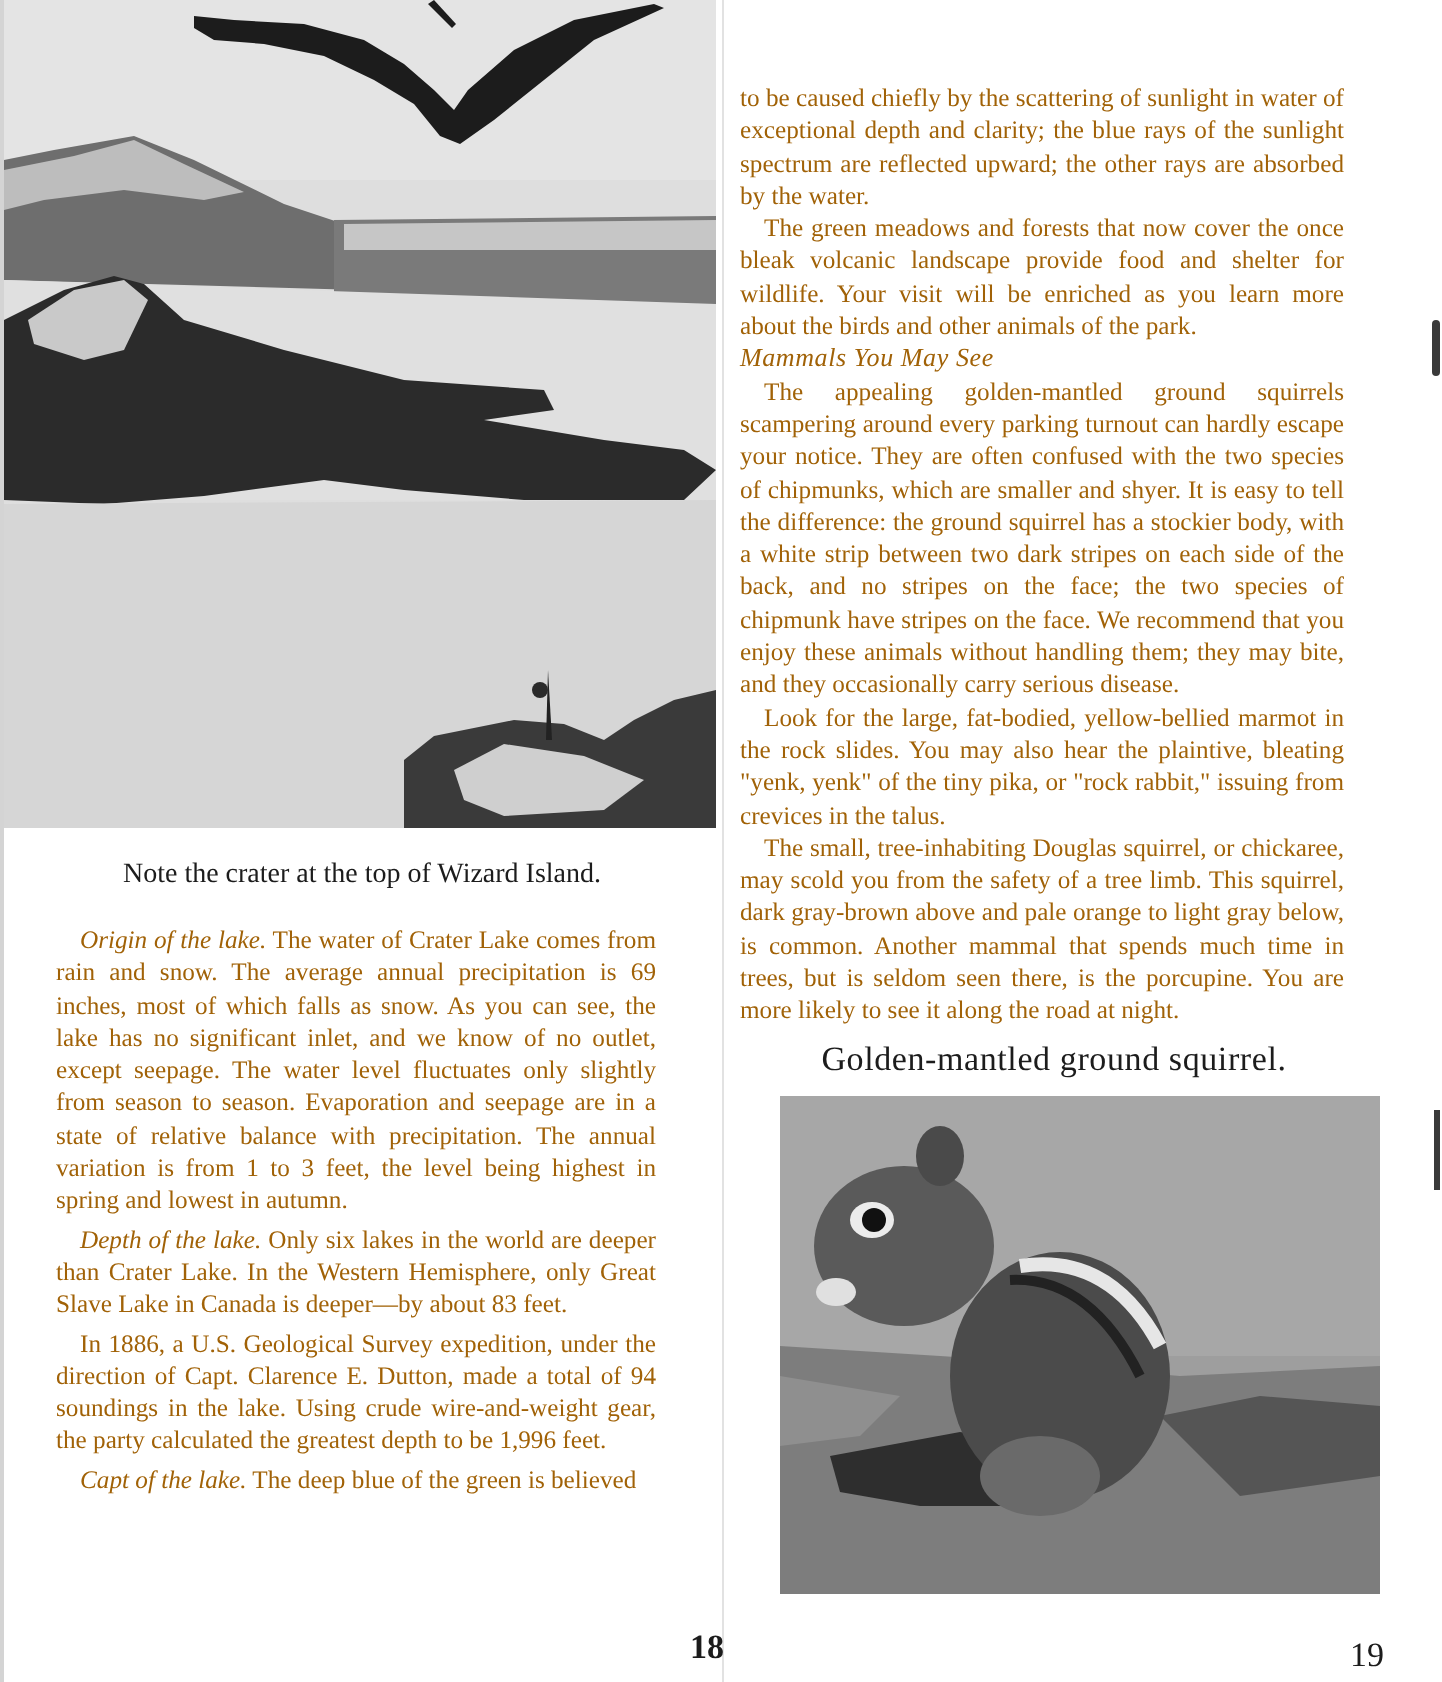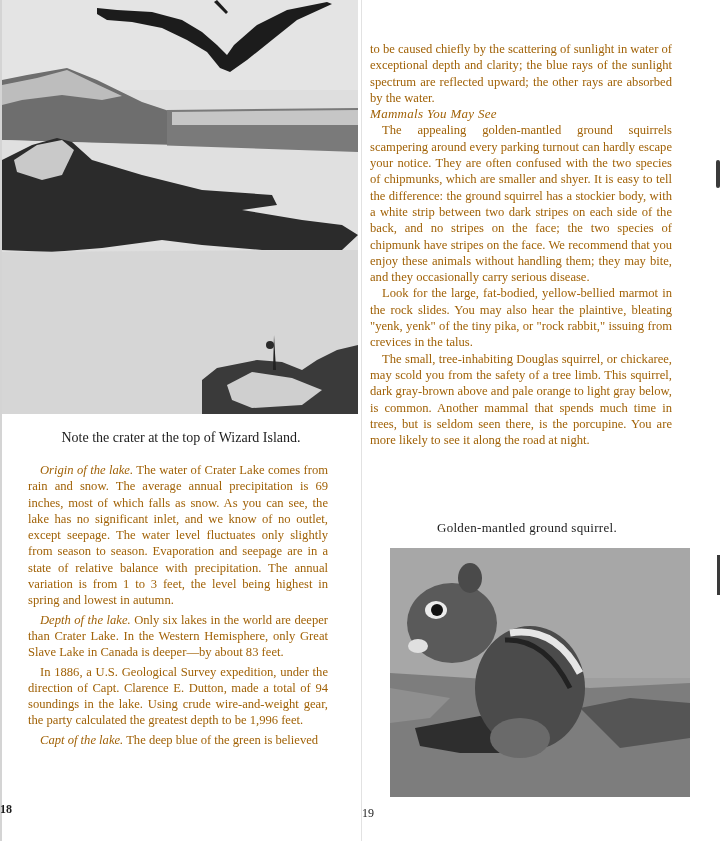--- a/index.html
+++ b/index.html
@@ -21,24 +21,24 @@
   .cap-left { left:0; width:362px; top:430px; }
   .body-text { position:absolute; font-family:"Liberation Serif","DejaVu Serif",serif; font-size:12.6px; line-height:16.3px;
                text-align:justify; color:#a16207; }
   .lt { left:28px; width:300px; top:462px; }
   .rt { left:8px; width:302px; top:41px; }
   .body-text p { margin:0; text-indent:12px; }
   .body-text p.sp { margin-top:3px; }
   .body-text em { font-style:italic; }
   .section-head { font-style:italic; text-align:center; font-size:13.5px; letter-spacing:0.5px; margin:13px 0 10px 0; text-indent:0 !important; }
   .sub-head { font-style:italic; font-size:13px; margin:12px 0 2px 0; text-indent:0 !important; letter-spacing:0.3px; }
-  .page-num { position:absolute; font-family:"Liberation Serif","DejaVu Serif",serif; font-size:12px; text-align:left; }
+  .page-num { position:absolute; font-family:"Liberation Serif","DejaVu Serif",serif; font-size:17px; text-align:right;margin-top:12px; }
   .pn-left { left:0; width:362px; top:802px; font-weight:bold; }
   .pn-right { left:362px; width:330px; top:806px; }
-  .cap-right { left:362px; width:330px; top:520px; font-size:13px; letter-spacing:0.3px; }
+  .cap-right { left:362px; width:330px; top:520px; font-size:17px; letter-spacing:0.3px; }
 
   .photo-squirrel { position:absolute; left:390px; top:548px; width:300px; height:249px;
     background:linear-gradient(180deg,#9a9a9a 0%,#a5a5a5 50%,#8a8a8a 60%,#6e6e6e 100%); overflow:hidden; }
   .photo-squirrel svg { position:absolute; left:0; top:0; width:300px; height:249px; }
 
   .margin-mark { position:absolute; background:#3a3a3a; }
 </style>
 </head>
 <body>
 
@@ -85,20 +85,21 @@
     <p class="sp">In 1886, a U.S. Geological Survey expedition, under the direction of Capt. Clarence E. Dutton, made a total of 94 soundings in the lake. Using crude wire-and-weight gear, the party calculated the greatest depth to be 1,996 feet.</p>
     <p class="sp"><em>Capt of the lake.</em><span> The deep blue of the green is believed</span></p>
   </div>
 
   <div class="page-num pn-left">18</div>
 </section>
 
 <section class="page right">
   <div class="body-text rt">
     <p style="text-indent:0">to be caused chiefly by the scattering of sunlight in water of exceptional depth and clarity; the blue rays of the sunlight spectrum are reflected upward; the other rays are absorbed by the water.</p>
+    <p>The green meadows and forests that now cover the once bleak volcanic landscape provide food and shelter for wildlife. Your visit will be enriched as you learn more about the birds and other animals of the park.</p>
     <p class="sub-head">Mammals You May See</p>
     <p>The appealing golden-mantled ground squirrels scampering around every parking turnout can hardly escape your notice. They are often confused with the two species of chipmunks, which are smaller and shyer. It is easy to tell the difference: the ground squirrel has a stockier body, with a white strip between two dark stripes on each side of the back, and no stripes on the face; the two species of chipmunk have stripes on the face. We recommend that you enjoy these animals without handling them; they may bite, and they occasionally carry serious disease.</p>
     <p>Look for the large, fat-bodied, yellow-bellied marmot in the rock slides. You may also hear the plaintive, bleating "yenk, yenk" of the tiny pika, or "rock rabbit," issuing from crevices in the talus.</p>
     <p>The small, tree-inhabiting Douglas squirrel, or chickaree, may scold you from the safety of a tree limb. This squirrel, dark gray-brown above and pale orange to light gray below, is common. Another mammal that spends much time in trees, but is seldom seen there, is the porcupine. You are more likely to see it along the road at night.</p>
   </div>
 </section>
 
 <div class="caption cap-right">Golden-mantled ground squirrel.</div>
 
 <div class="photo-squirrel" title="Golden-mantled ground squirrel eating on a rock">

